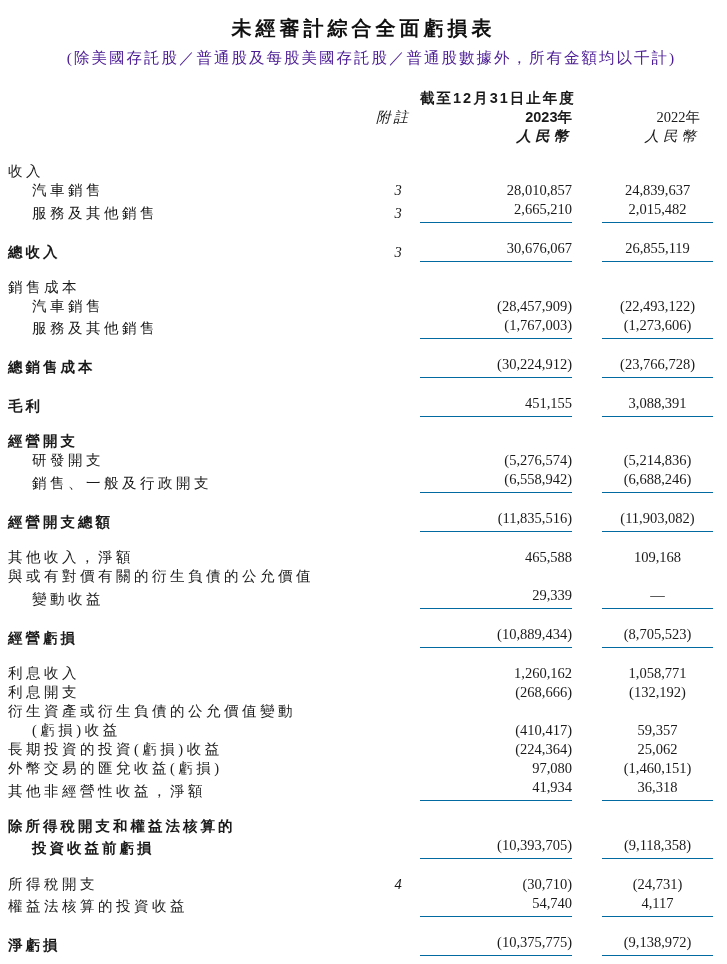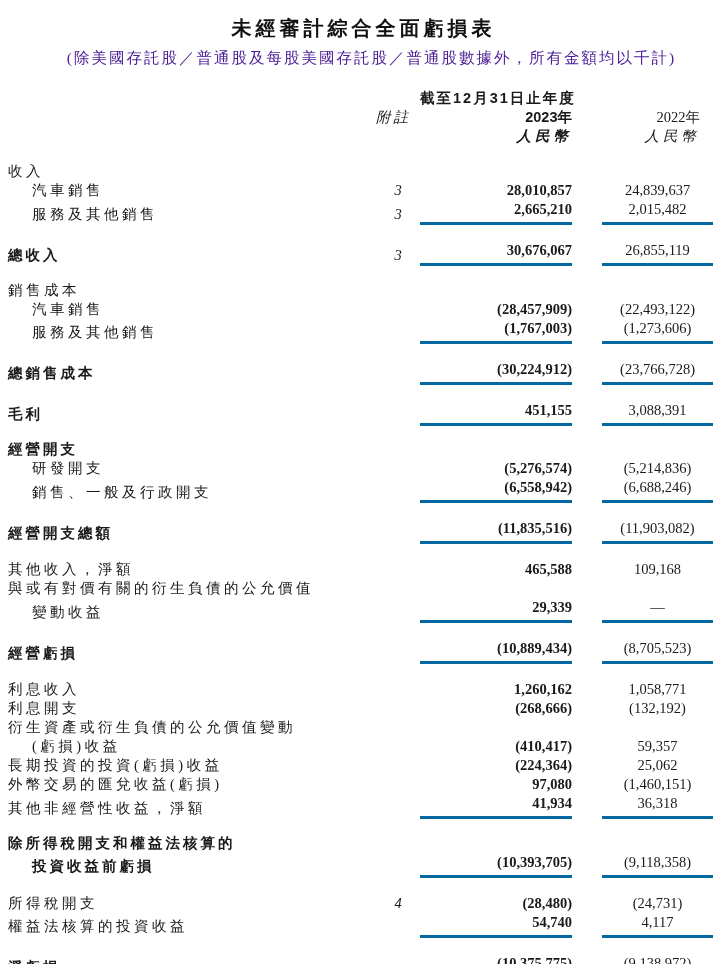--- a/index.html
+++ b/index.html
@@ -35,24 +35,24 @@
   td.c23{font-weight:700;font-style:italic;text-align:right;letter-spacing:4px;}
   td.c22{font-style:italic;text-align:right;letter-spacing:4px;padding-right:13px;}
   
   td.label{letter-spacing:3.5px;margin-left:28px;}
   td.label .ind{display:inline-block;padding-left:24px;}
   td.label .bold{
     font-weight:700;letter-spacing:3px;
     font-family:"Liberation Sans","DejaVu Sans",sans-serif;
   }
   td.note{font-style:italic;text-align:center;}
-  td.v2023{text-align:right;font-weight:700;}
+  td.v2023{text-align:right;font-weight:400;}
   td.v2022{text-align:center;}
   tr.gap td{padding-top:16px;}
-  td.u1{border-bottom:3px solid #0369a1;padding-bottom:3px;}
+  td.u1{border-bottom:1px solid #0369a1;padding-bottom:3px;}
   td.u2{border-bottom:4px double #3a3a3a;padding-bottom:2px;}
 </style>
 </head>
 <body>
 
 <div class="page">
   <h1 class="title">未經審計綜合全面虧損表</h1>
   <p class="subtitle">(除美國存託股／普通股及每股美國存託股／普通股數據外，所有金額均以千計)</p>
 
   <table>
@@ -263,21 +263,21 @@
         <tr>
           <td class="label"><span class="ind bold">投資收益前虧損</span></td>
           <td class="note"></td>
           <td class="v2023 u1">(10,393,705)</td>
           <td></td>
           <td class="v2022 u1">(9,118,358)</td>
         </tr>
         <tr class="gap">
           <td class="label"><span class="">所得稅開支</span></td>
           <td class="note">4</td>
-          <td class="v2023">(28,480)</td>
+          <td class="v2023">(30,710)</td>
           <td></td>
           <td class="v2022">(24,731)</td>
         </tr>
         <tr>
           <td class="label"><span class="">權益法核算的投資收益</span></td>
           <td class="note"></td>
           <td class="v2023 u1">54,740</td>
           <td></td>
           <td class="v2022 u1">4,117</td>
         </tr>

